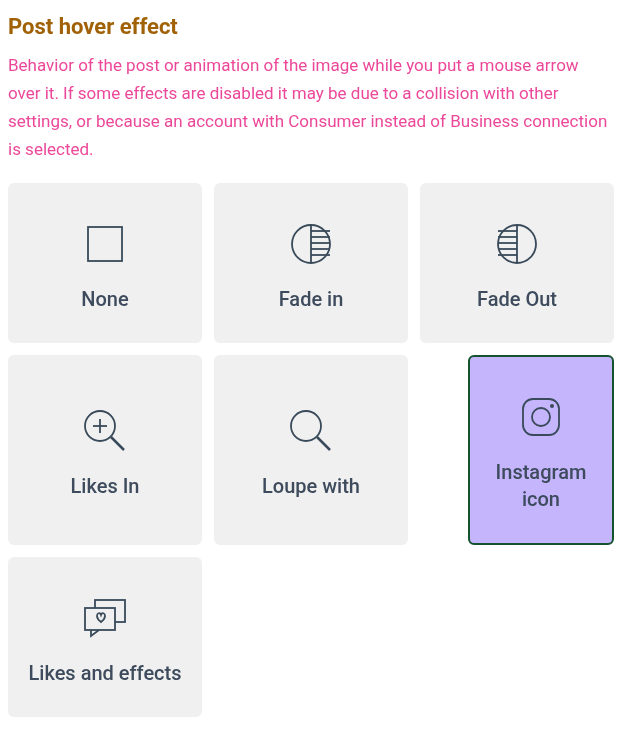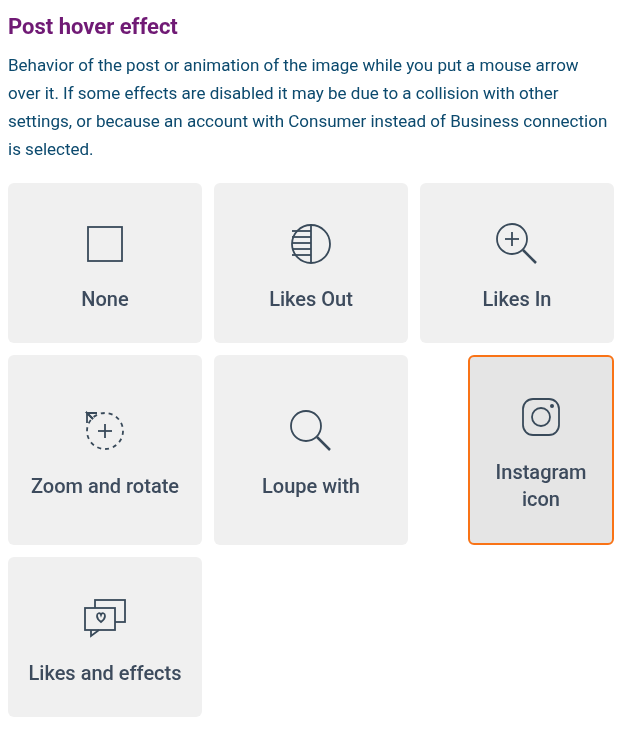--- a/index.html
+++ b/index.html
@@ -7,48 +7,48 @@
       width: 622px;
       height: 732px;
       padding: 14px 8px;
       font-family: -apple-system, BlinkMacSystemFont, "Segoe UI", Roboto, sans-serif;
       background: #fff;
       color: #2c3e50;
     }
     .title {
       font-size: 22px;
       font-weight: 700;
-      color: #701a75;
+      color: #a16207;
       margin-bottom: 12px;
     }
     .description {
       font-size: 17px;
       line-height: 1.65;
-      color: #0c4a6e;
+      color: #ec4899;
       margin-bottom: 20px;
     }
     .grid {
       display: grid;
       grid-template-columns: repeat(3, 1fr);
       gap: 12px;
     }
     .card {
       background: #f0f0f0;
       border-radius: 6px;
       display: flex;
       flex-direction: column;
       align-items: center;
       justify-content: center;
       min-height: 160px;
       padding: 30px 8px;
       cursor: pointer;
     }
     .card.selected {
-      background: #e5e5e5;
-      border: 2px solid #f97316;
+      background: #c4b5fd;
+      border: 2px solid #14532d;
       margin-left: 48px;
     }
     .card .icon-wrap {
       height: 60px;
       display: flex;
       align-items: center;
       justify-content: center;
       margin-bottom: 12px;
     }
     .card .label {
@@ -70,61 +70,63 @@
 
   <div class="card">
     <div class="icon-wrap">
       <svg width="46" height="46" viewBox="0 0 46 46">
           <rect x="6" y="6" width="34" height="34"></rect>
         </svg>
     </div>
     <div class="label">None</div>
   </div>
 
+  <div class="card">
+    <div class="icon-wrap">
+      <svg width="46" height="46" viewBox="0 0 46 46">
+        <circle cx="23" cy="23" r="19"></circle>
+        <line x1="23" y1="4" x2="23" y2="42"></line>
+        <line x1="23" y1="10" x2="42" y2="10"></line>
+          <line x1="23" y1="16" x2="42" y2="16"></line>
+        <line x1="23" y1="22" x2="42" y2="22"></line>
+          <line x1="23" y1="28" x2="42" y2="28"></line>
+        <line x1="23" y1="34" x2="42" y2="34"></line>
+      </svg>
+    </div>
+    <div class="label">Fade in</div>
+  </div>
 
   <div class="card">
     <div class="icon-wrap">
       <svg width="46" height="46" viewBox="0 0 46 46">
         <circle cx="23" cy="23" r="19"></circle>
         <line x1="23" y1="4" x2="23" y2="42"></line>
         <line x1="4" y1="10" x2="23" y2="10"></line>
           <line x1="4" y1="16" x2="23" y2="16"></line>
         <line x1="4" y1="22" x2="23" y2="22"></line>
           <line x1="4" y1="28" x2="23" y2="28"></line>
         <line x1="4" y1="34" x2="23" y2="34"></line>
       </svg>
     </div>
-    <div class="label">Likes Out</div>
+    <div class="label">Fade Out</div>
   </div>
 
   <div class="card">
     <div class="icon-wrap">
       <svg width="52" height="52" viewBox="0 0 52 52">
         <circle cx="21" cy="21" r="15"></circle>
         <line x1="32" y1="32" x2="45" y2="45" stroke-width="2.5"></line>
         <line x1="14" y1="21" x2="28" y2="21"></line>
           <line x1="21" y1="14" x2="21" y2="28"></line>
       </svg>
     </div>
     <div class="label">Likes In</div>
   </div>
 
 
-  <div class="card">
-    <div class="icon-wrap">
-      <svg width="52" height="52" viewBox="0 0 52 52">
-        <circle cx="26" cy="26" r="18" stroke-dasharray="4 4"></circle>
-        <polyline points="14,14 8,8 8,18"></polyline>
-        <polyline points="14,14 8,8 18,8"></polyline>
-        <line x1="19" y1="26" x2="33" y2="26"></line>
-          <line x1="26" y1="19" x2="26" y2="33"></line>
-      </svg>
-    </div>
-    <div class="label">Zoom and rotate</div>
-  </div>
 
   <div class="card">
     <div class="icon-wrap">
       <svg width="52" height="52" viewBox="0 0 52 52">
         <circle cx="21" cy="21" r="15"></circle>
         <line x1="32" y1="32" x2="45" y2="45" stroke-width="2.5"></line>
       </svg>
     </div>
     <div class="label">Loupe with</div>
   </div>

